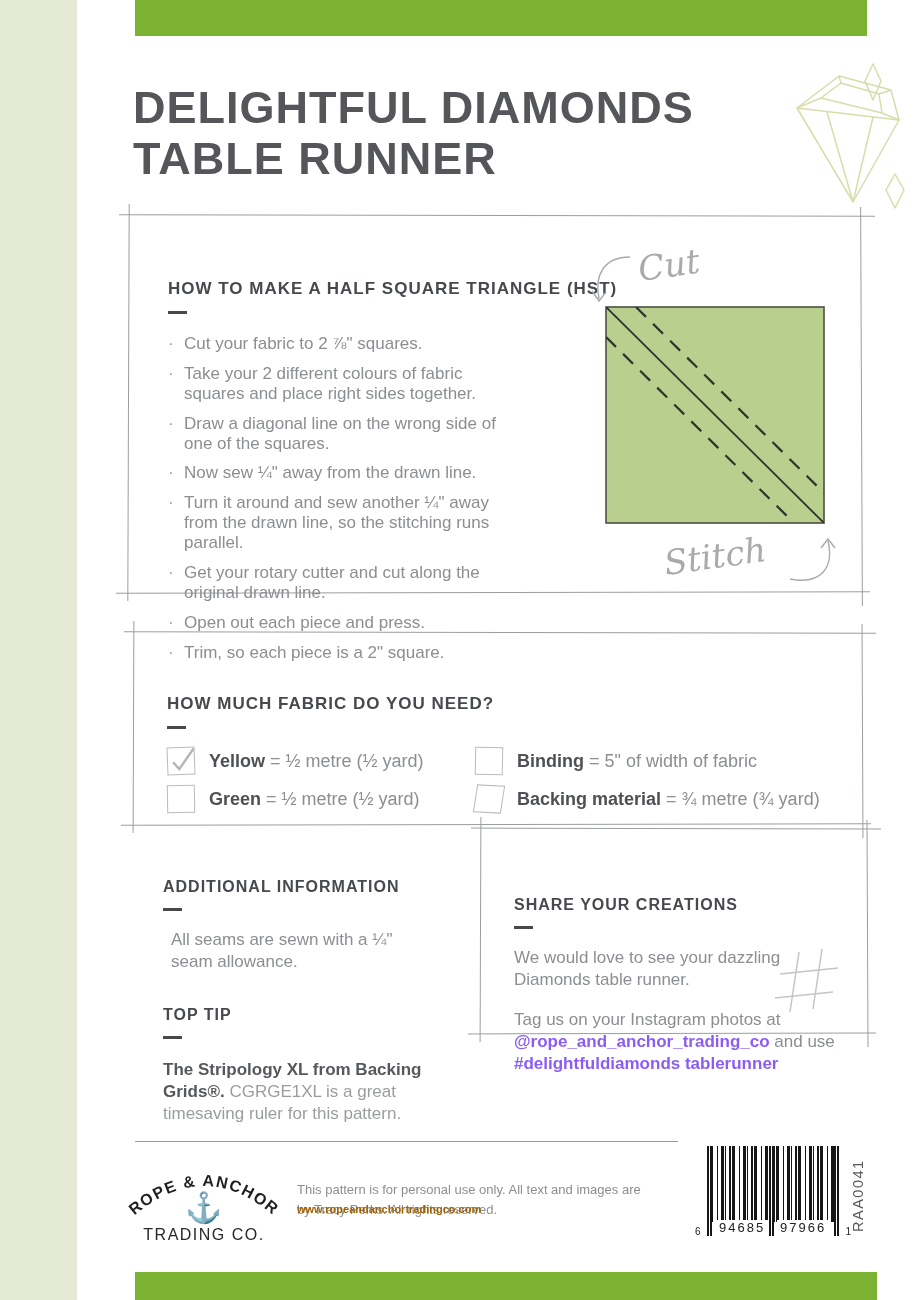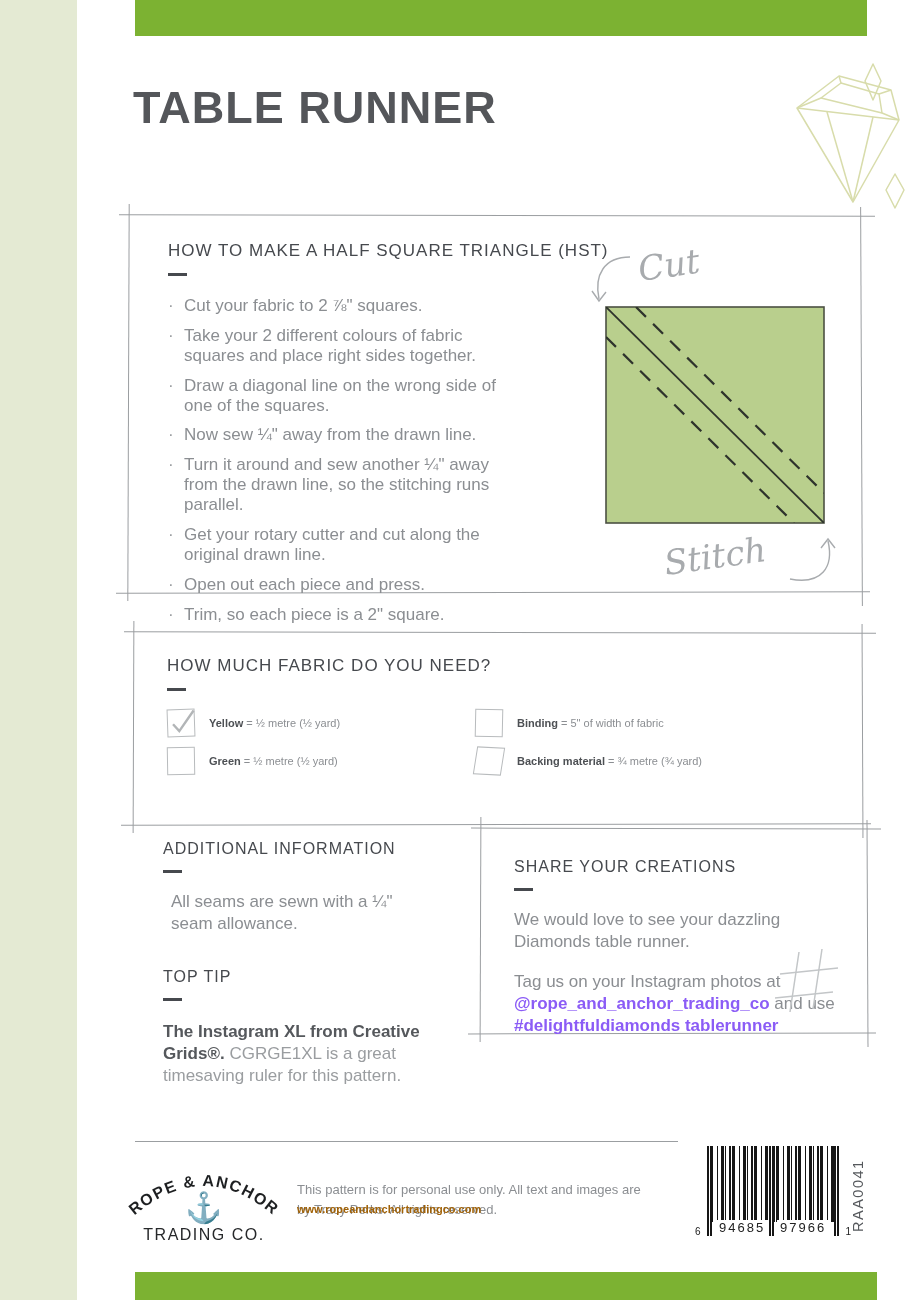--- a/index.html
+++ b/index.html
@@ -20,35 +20,35 @@
   .sketch-box .e{position:absolute;background:#9b9ea1;}
   .sketch-box .et{top:0;left:-9px;right:-13px;height:1px;transform:rotate(.12deg);}
   .sketch-box .eb{bottom:0;left:-12px;right:-8px;height:1px;transform:rotate(-.12deg);}
   .sketch-box .el{left:0;top:-11px;bottom:-8px;width:1px;transform:rotate(.2deg);}
   .sketch-box .er{right:0;top:-8px;bottom:-13px;width:1px;transform:rotate(-.25deg);}
 
   .hst-box{left:128px;top:215px;width:734px;height:378px;}
   .fabric-box{left:133px;top:632px;width:730px;height:193px;}
   .share-box{left:480px;top:828px;width:388px;height:206px;}
 
-  .sec-h{font-size:17px;font-weight:400;letter-spacing:1px;color:#46494e;}
+  .sec-h{font-size:17px;font-weight:700;letter-spacing:1px;color:#46494e;margin-top:38px;}
   .sec-h.small{font-size:16px;}
   .dash{width:19px;height:3px;background:#46494e;margin-top:12px;}
 
   .hst-inner{position:absolute;left:40px;top:26px;}
   .steps{list-style:none;margin:20px 0 0 0;padding:0;width:352px;}
   .steps li{display:flex;margin-bottom:10px;font-size:17px;line-height:1.17;color:#8b8e92;}
   .steps .blt{width:16px;flex:0 0 16px;color:#9b9ea1;}
 
   .diagram{position:absolute;left:450px;top:18px;}
 
   
   .fabric-inner{position:absolute;left:34px;top:24px;}
   .fab-grid{display:grid;grid-template-columns:308px 1fr;row-gap:10px;margin-top:18px;}
-  .fab-item{display:flex;align-items:center;font-size:11px;}
+  .fab-item{display:flex;align-items:center;font-size:18px;}
   .cbx{position:relative;width:26px;height:26px;border:1.5px solid #b8bbbd;margin-right:14px;flex:0 0 26px;}
   .cb1{transform:rotate(-2deg);}
   .cb2{transform:rotate(1.2deg);}
   .cb3{transform:rotate(-1deg);}
   .cb4{transform:rotate(3deg) skewX(-6deg);}
   .cbx svg{position:absolute;left:0;top:0;overflow:visible;}
   .fab-text b{color:#4d5054;font-weight:700;}
   .fab-text .val{color:#8b8e92;}
 
   
@@ -94,20 +94,21 @@
 </head>
 <body>
 
 <div class="page">
 
   <div class="left-stripe"></div>
   <div class="top-bar"></div>
   <div class="bottom-bar"></div>
 
   <div class="title">
+    <div>DELIGHTFUL DIAMONDS</div>
     <div>TABLE RUNNER</div>
   </div>
 
   <svg class="gem" style="position:absolute;left:775px;top:56px;" width="140" height="160" viewBox="0 0 140 160" fill="none" stroke="#d8dcab" stroke-width="1.5" stroke-linejoin="round">
     <polygon points="98,8 106,25 98,44 90,25"></polygon>
     <polygon points="22,52 64,20 116,34 124,64 78,146"></polygon>
     <polyline points="22,52 124,64"></polyline>
     <polygon points="46,42 66,27 104,38 107,57"></polygon>
     <line x1="22" y1="52" x2="46" y2="42"></line>
     <line x1="64" y1="20" x2="66" y2="27"></line>
@@ -225,21 +226,21 @@
 
   <div class="addl">
     <div class="sec-h small">ADDITIONAL INFORMATION</div>
     <div class="dash"></div>
     <p>All seams are sewn with a ¼" seam allowance.</p>
   </div>
 
   <div class="toptip">
     <div class="sec-h small">TOP TIP</div>
     <div class="dash"></div>
-    <p><b>The Instagram XL from Creative Grids®.</b><span class="rest"> CGRGE1XL is a great timesaving ruler for this pattern.</span></p>
+    <p><b>The Stripology XL from Backing Grids®.</b><span class="rest"> CGRGE1XL is a great timesaving ruler for this pattern.</span></p>
   </div>
 
   <div class="sketch-box share-box">
     <div class="e et"></div>
     <div class="e eb"></div>
     <div class="e el"></div>
     <div class="e er"></div>
 
     <div class="share-inner">
       <div class="sec-h small">SHARE YOUR CREATIONS</div>

